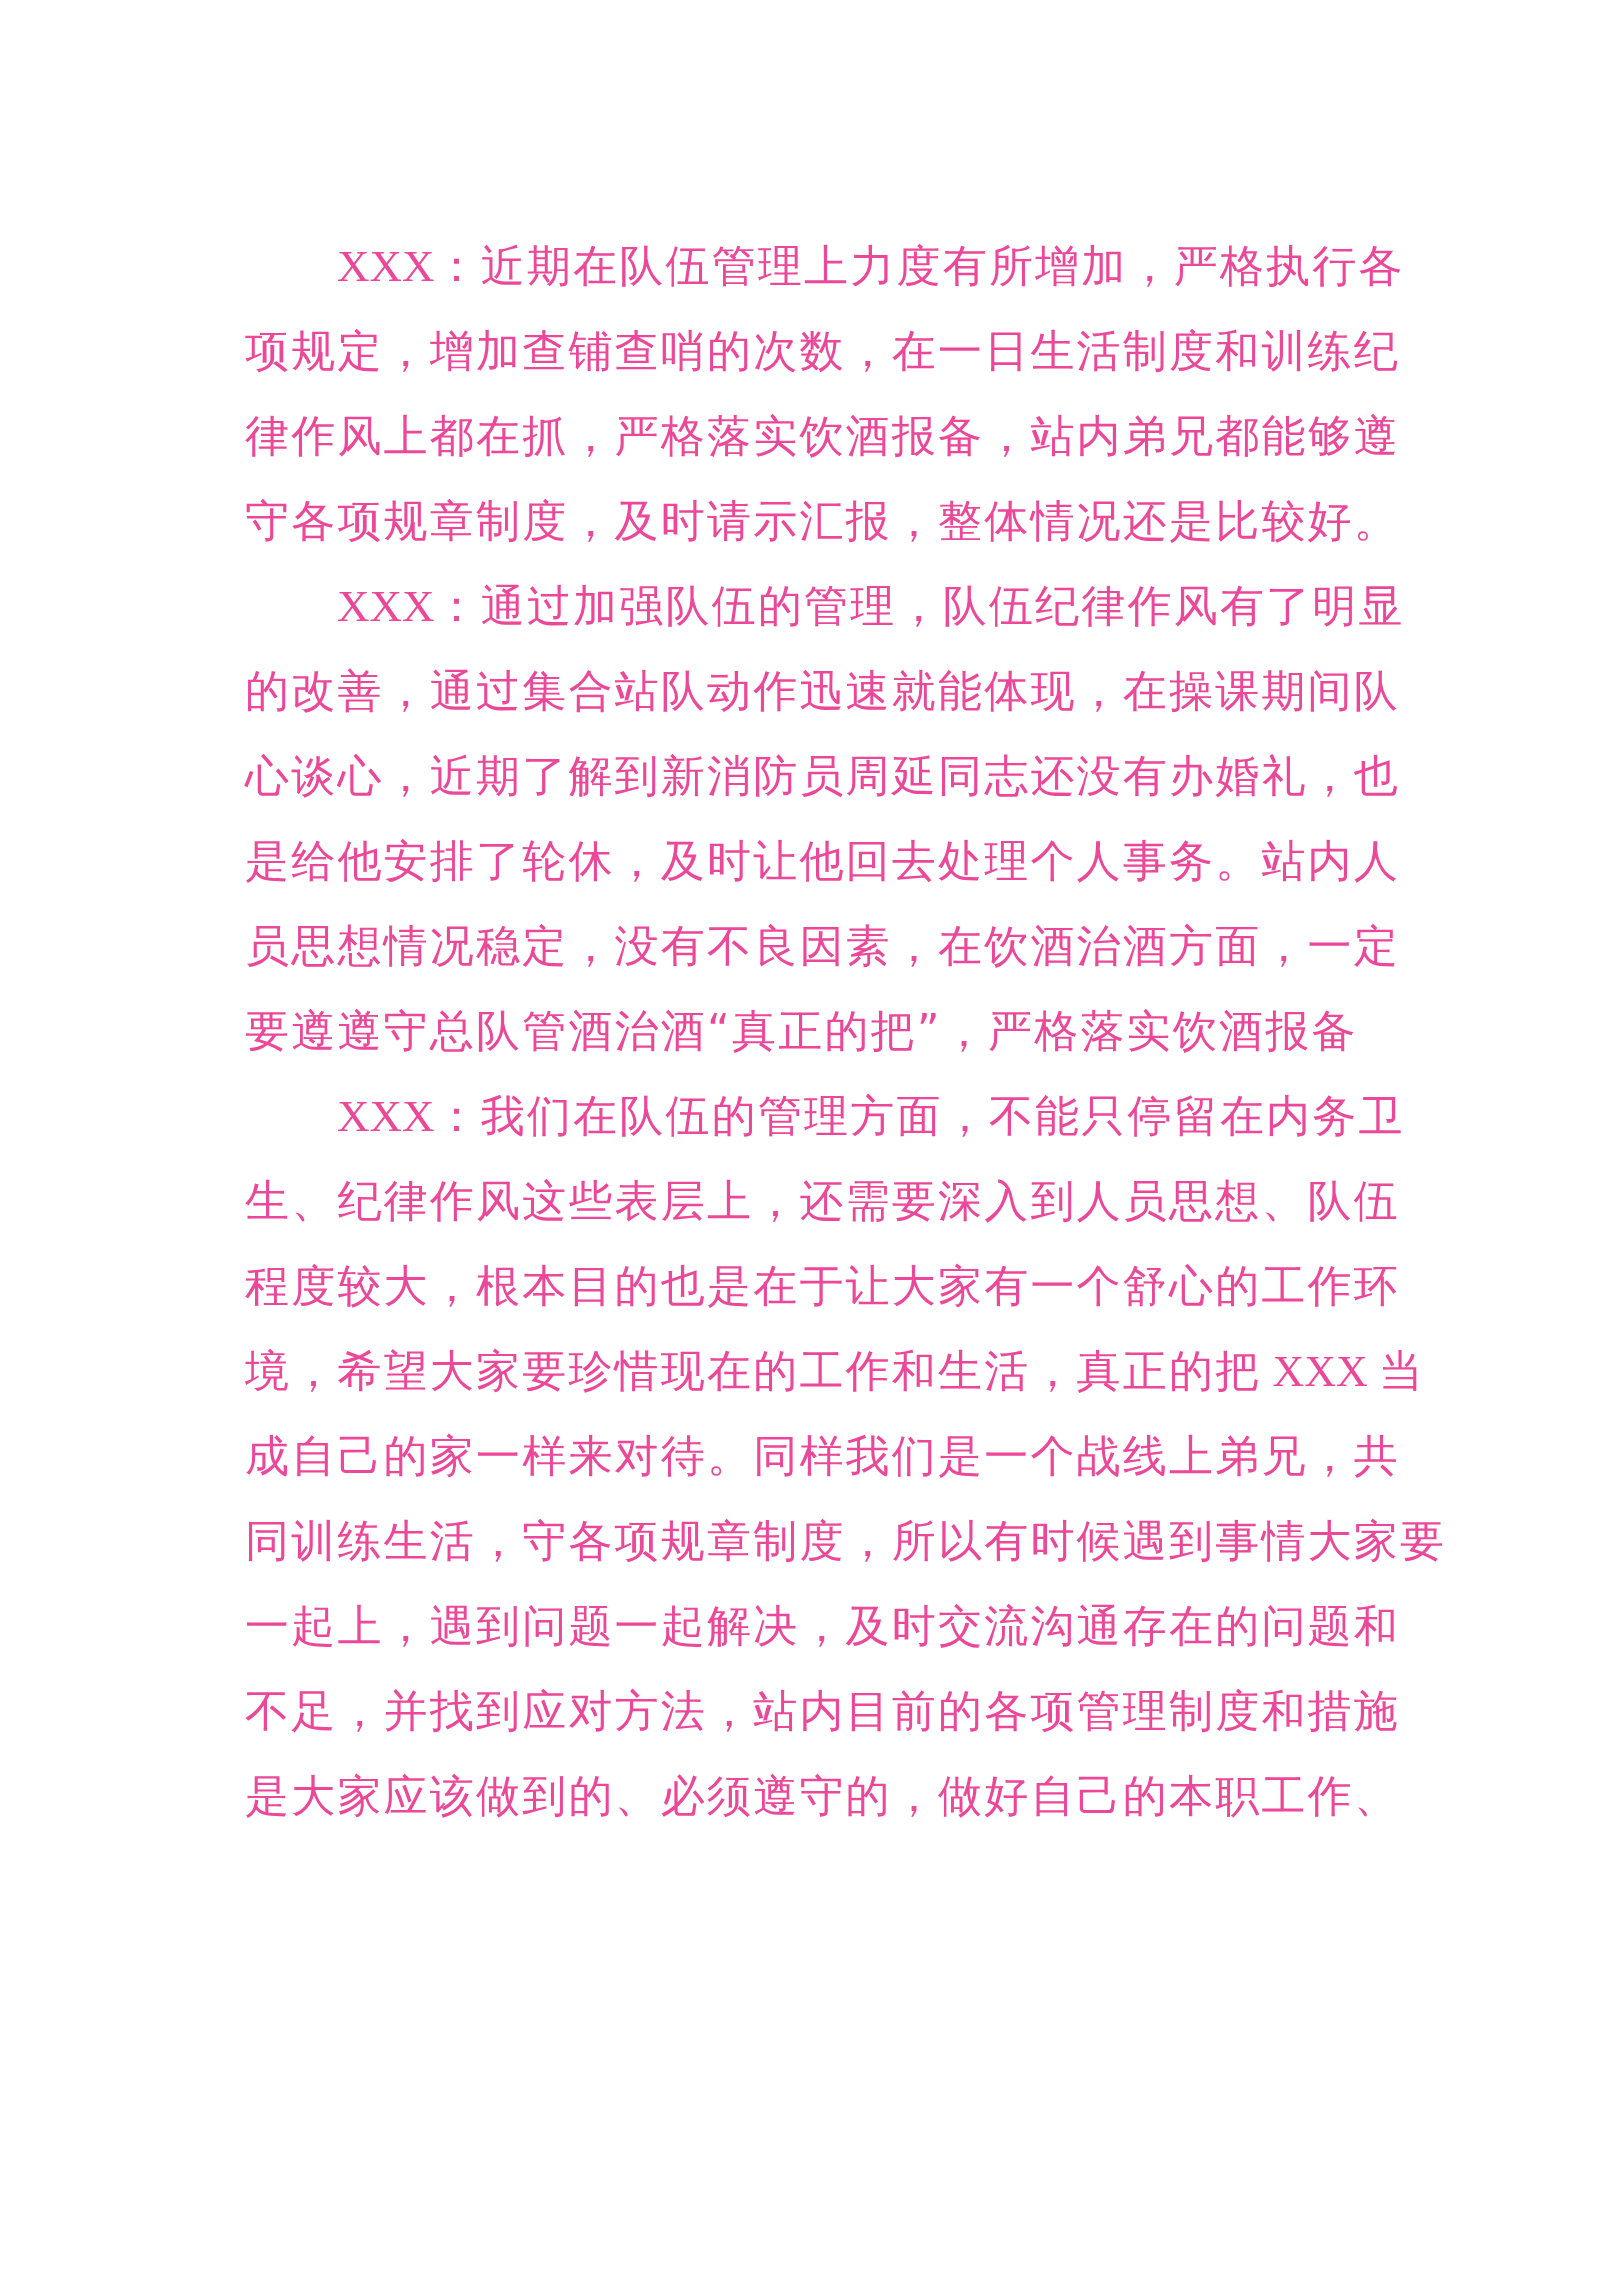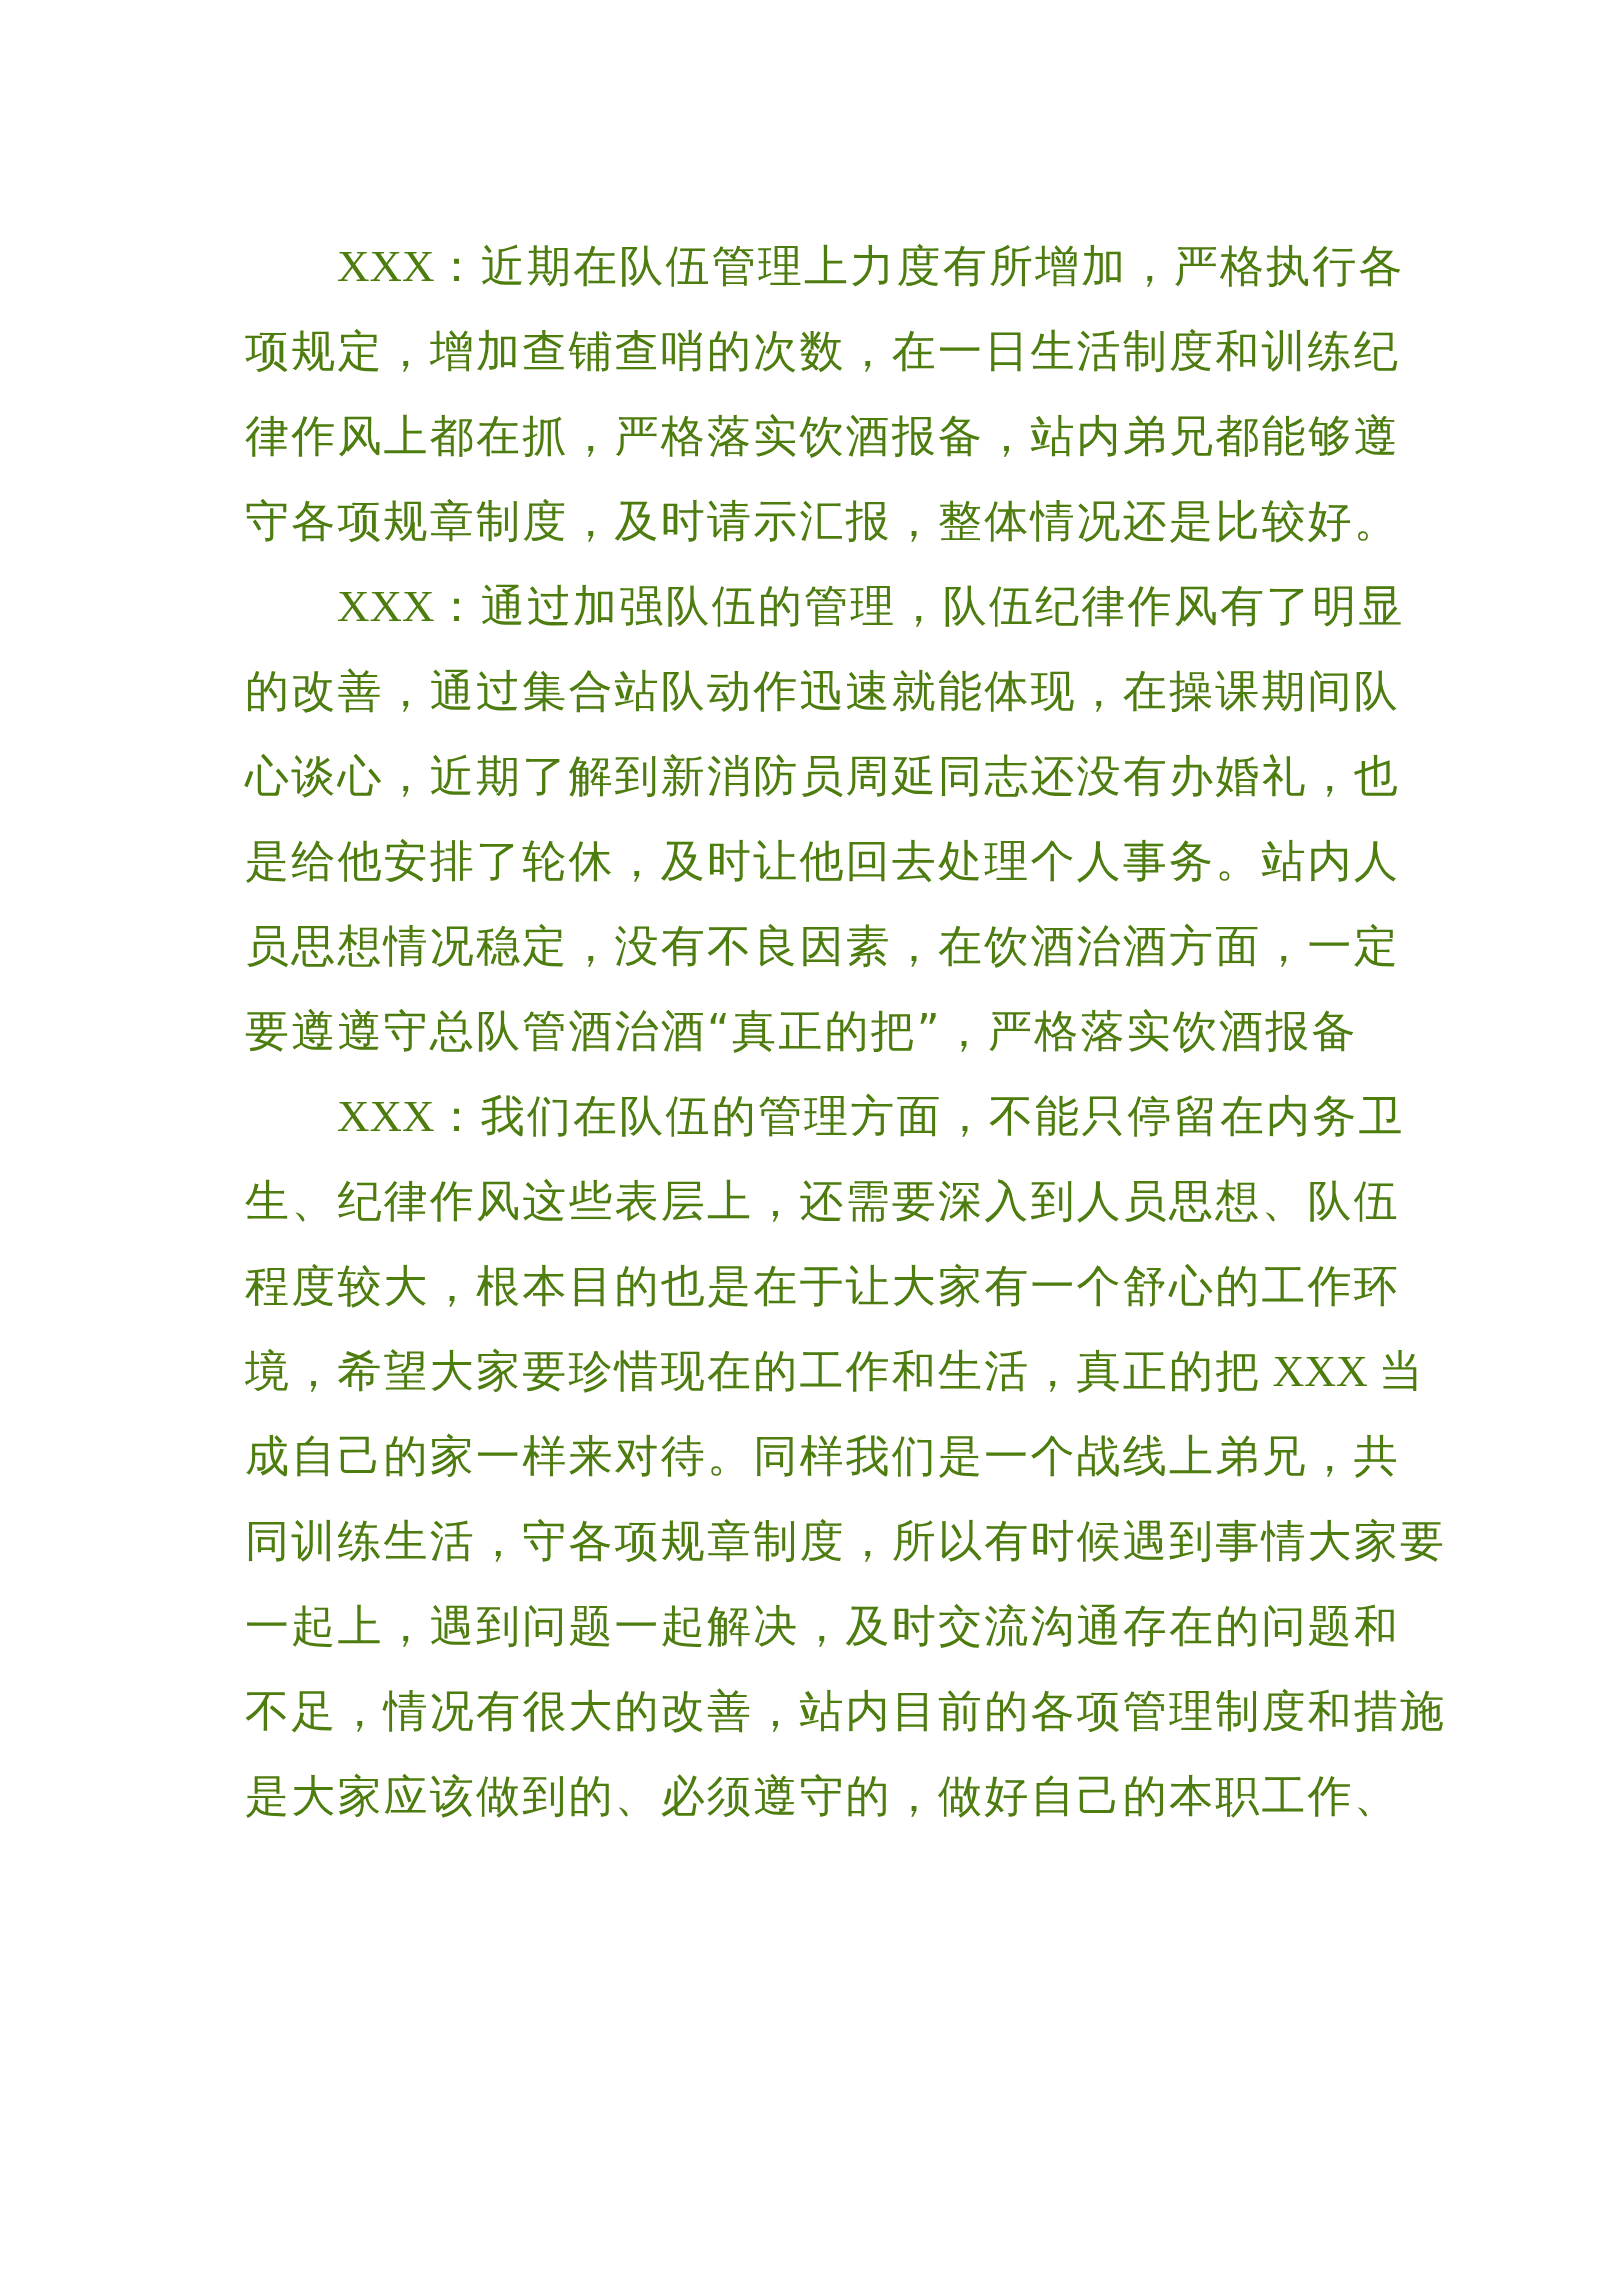--- a/index.html
+++ b/index.html
@@ -17,21 +17,21 @@
       position: absolute;
       left: 245px;
       top: 223px;
       width: 1137px;
     }
     .line {
       height: 85px;
       line-height: 85px;
       font-family: "DejaVu Sans", "Liberation Sans", sans-serif;
       font-size: 44px;
-      color: #4d7c0f;
+      color: #ec4899;
       white-space: nowrap;
       letter-spacing: 2.2px;
     }
     .line.indent {
       padding-left: 92px;
     }
     .speaker {
       font-family: "Liberation Serif", "DejaVu Serif", serif;
       font-size: 45px;
       letter-spacing: 0;
@@ -58,17 +58,17 @@
   <div class="line">员思想情况稳定，没有不良因素，在饮酒治酒方面，一定</div>
   <div class="line">要遵遵守总队管酒治酒“真正的把”，严格落实饮酒报备</div>
 
   <div class="line indent"><span class="speaker">XXX</span><span>：我们在队伍的管理方面，不能只停留在内务卫</span></div>
   <div class="line">生、纪律作风这些表层上，还需要深入到人员思想、队伍</div>
   <div class="line">程度较大，根本目的也是在于让大家有一个舒心的工作环</div>
   <div class="line"><span>境，希望大家要珍惜现在的工作和生活，真正的把</span><span class="latin"> XXX </span><span>当</span></div>
   <div class="line">成自己的家一样来对待。同样我们是一个战线上弟兄，共</div>
   <div class="line">同训练生活，守各项规章制度，所以有时候遇到事情大家要</div>
   <div class="line">一起上，遇到问题一起解决，及时交流沟通存在的问题和</div>
-  <div class="line">不足，情况有很大的改善，站内目前的各项管理制度和措施</div>
+  <div class="line">不足，并找到应对方法，站内目前的各项管理制度和措施</div>
   <div class="line">是大家应该做到的、必须遵守的，做好自己的本职工作、</div>
 
 </div>
 
 
 </body></html>

